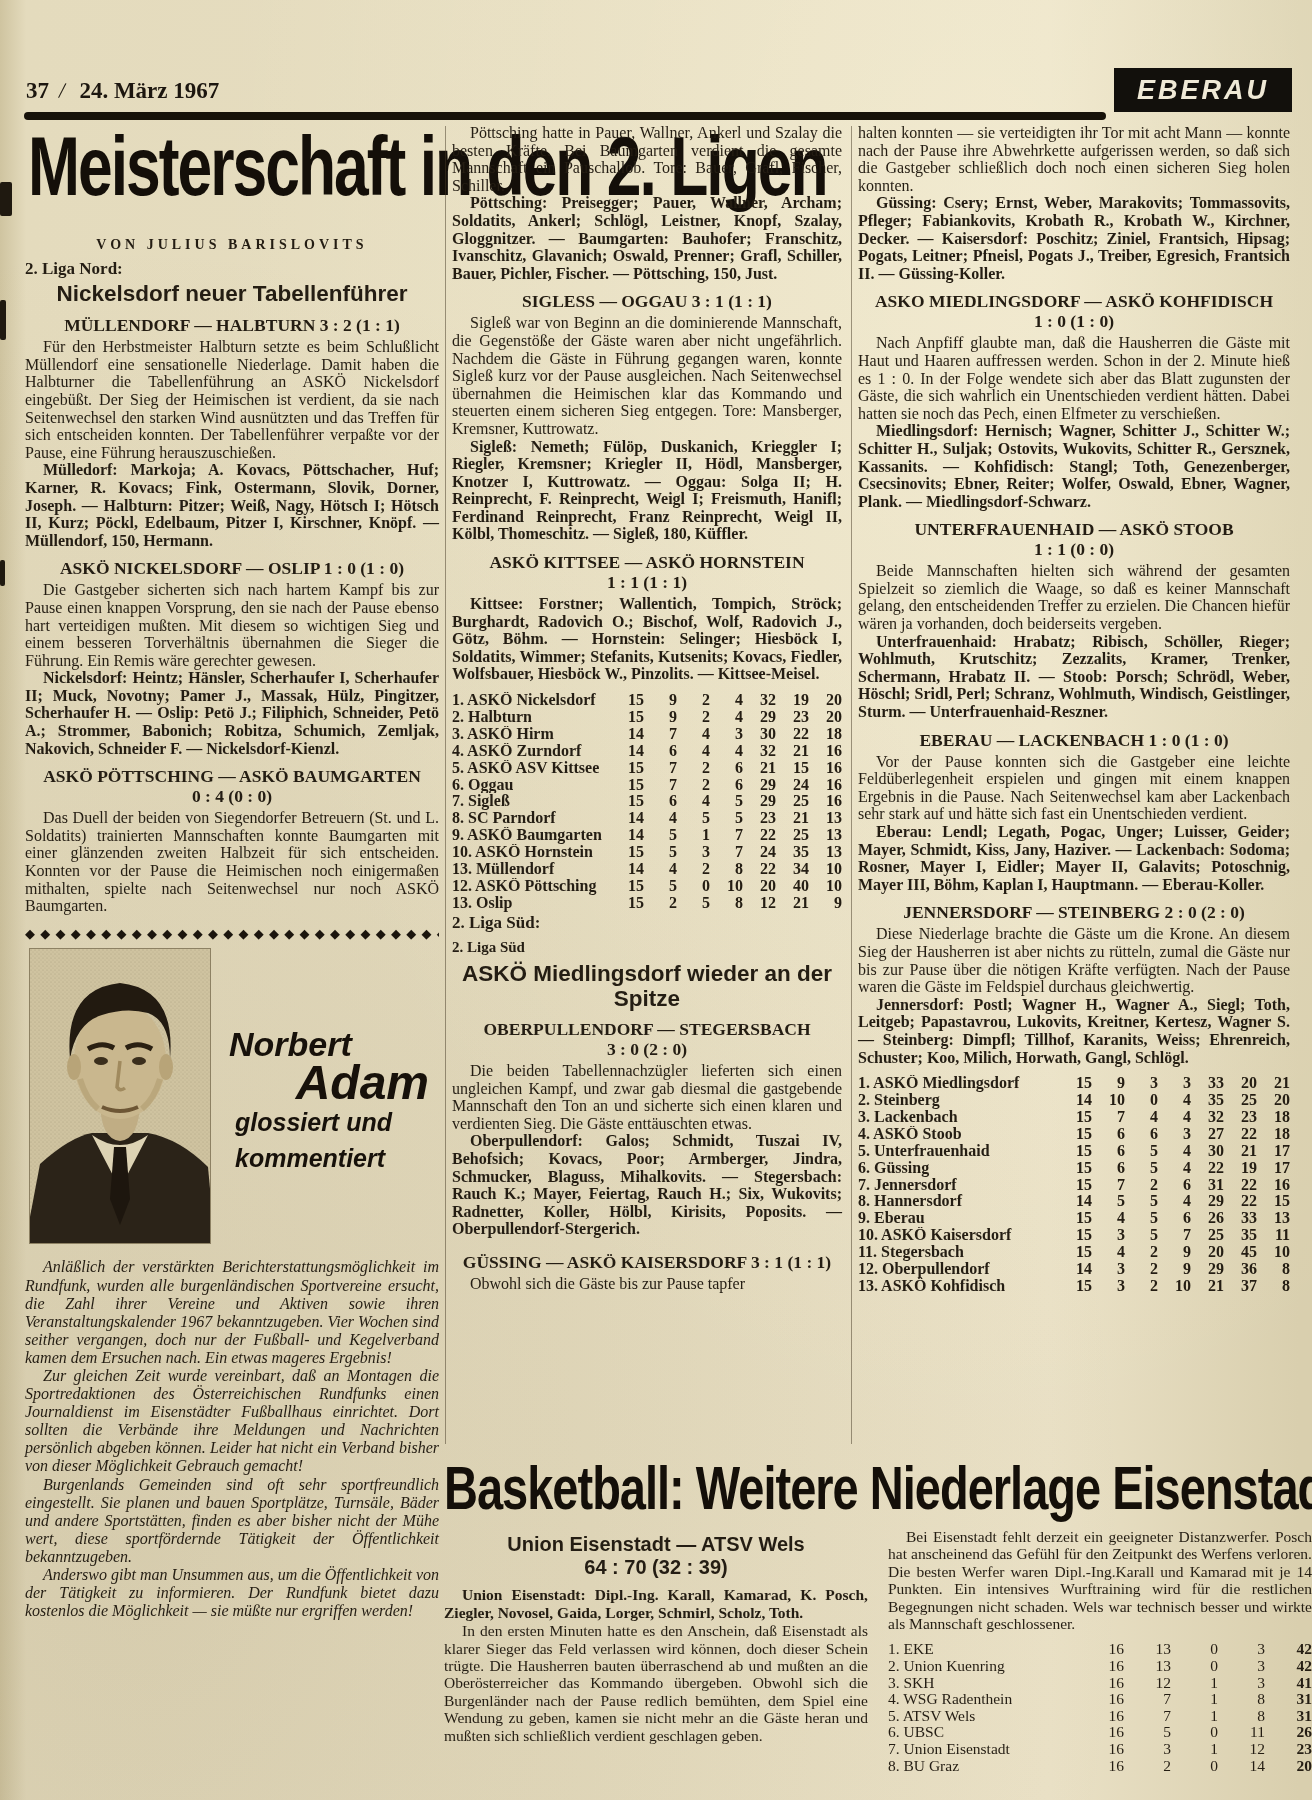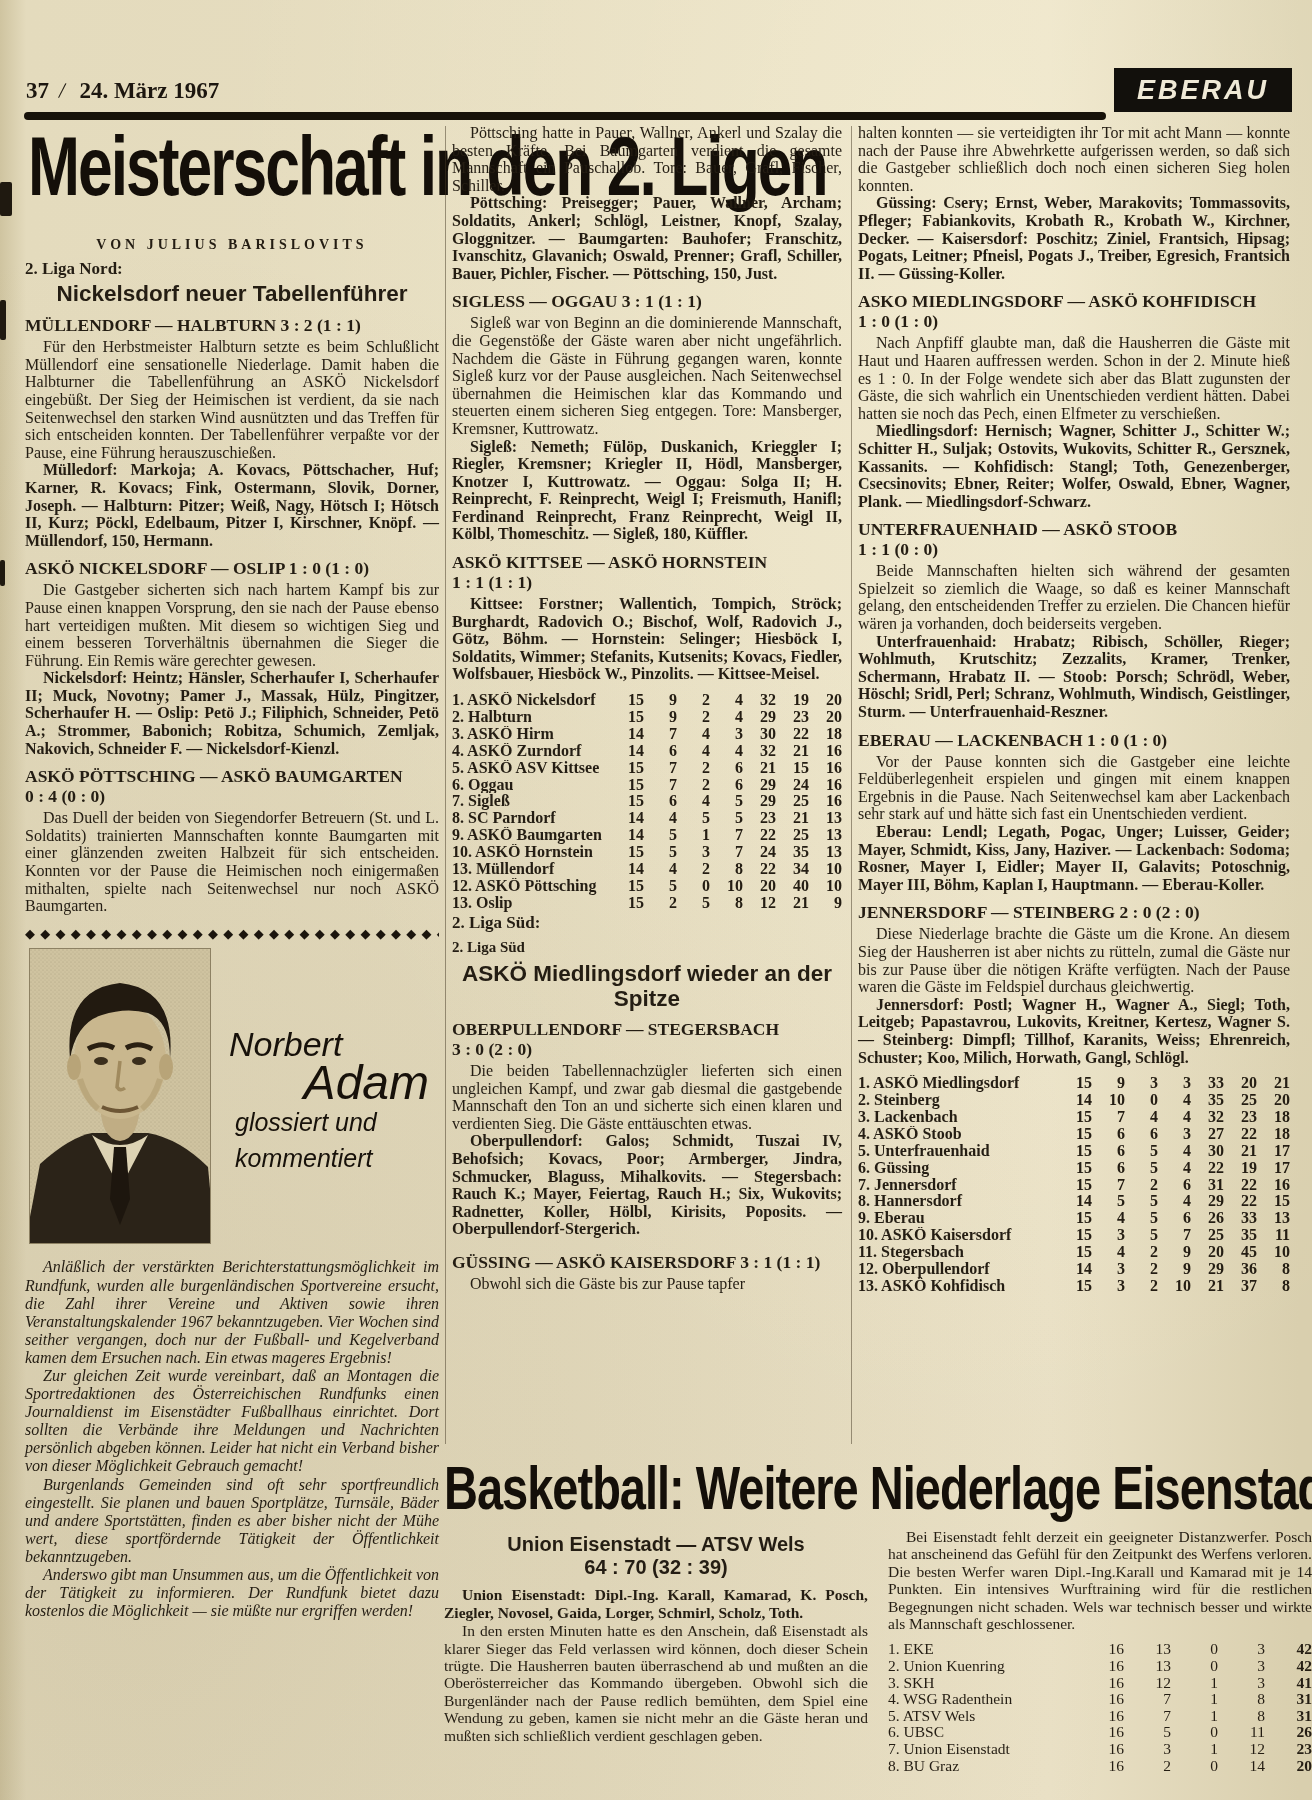--- a/index.html
+++ b/index.html
@@ -24,39 +24,39 @@
   .col{position:absolute;text-align:justify;font-size:16px;line-height:17.6px;}
   #col-left{left:25px;top:236px;width:414px;}
   #col-mid{left:452px;top:124px;width:390px;}
   #col-right{left:858px;top:124px;width:432px;}
   .vrule{position:absolute;width:1px;background:rgba(70,58,38,.5);}
   .byline{text-align:center;font-size:14px;letter-spacing:4px;font-weight:bold;margin-bottom:6px;}
   .kicker{font-weight:bold;font-size:17px;text-align:left;}
   .kicker2{font-weight:bold;font-size:15px;text-align:left;margin:8px 0 0;}
   .section-head{font-family:"Liberation Sans",sans-serif;font-weight:bold;font-size:22.5px;
     text-align:center;line-height:25px;margin:4px 0 8px;}
-  .match-head{font-weight:bold;font-size:17.5px;line-height:20px;margin:9px 0 3px;}
+  .match-head{font-weight:bold;font-size:17.5px;line-height:20px;text-align:center;margin:9px 0 3px;}
   .report{margin:0;text-indent:18px;}
   .lineup{margin:0 0 1px;text-indent:18px;font-weight:bold;}
   
   .standings{margin:9px 0 2px;}
   .trow{display:flex;line-height:16.9px;font-size:16px;font-weight:bold;}
   .tname{flex:1;text-align:left;white-space:nowrap;overflow:hidden;}
   .tnum{width:33px;text-align:right;}
   .bball-table .trow{font-weight:normal;line-height:16.6px;font-size:15.5px;}
   .bball-table .tnum{width:47px;}
   .bball-table .tnum:last-child{font-weight:bold;}
   
   .diamonds{white-space:nowrap;overflow:hidden;font-size:13px;letter-spacing:1px;
     margin:10px 0 6px;text-align:center;color:#1b150d;}
   
   .photo-row{position:relative;height:300px;margin:2px 0 10px;text-align:left;}
   .photo{position:absolute;left:4px;top:0;width:180px;height:294px;border:1px solid #8d8163;}
   .author{position:absolute;left:200px;top:78px;width:210px;
-    font-family:"Liberation Sans",sans-serif;font-weight:normal;font-style:italic;color:#17110a;}
+    font-family:"Liberation Sans",sans-serif;font-weight:bold;font-style:italic;color:#17110a;}
   .author .n1{font-size:34px;line-height:36px;display:block;text-align:left;padding-left:4px;}
   .author .n2{font-size:48px;line-height:42px;display:block;text-align:right;padding-right:6px;}
   .author .s1,.author .s2{font-size:25px;line-height:36px;display:block;text-align:left;padding-left:10px;}
   .commentary p{font-style:italic;margin:0;text-indent:18px;font-size:16px;line-height:18.1px;}
   
   .bb{position:absolute;left:444px;top:1452px;width:868px;}
   .bb-headline{height:76px;}
   .bb-headline span{display:inline-block;font-family:"Liberation Sans",sans-serif;font-weight:700;
     font-size:47px;letter-spacing:-1px;white-space:nowrap;transform:scale(1.0,1.3);
     transform-origin:0 0;color:#140f09;}

